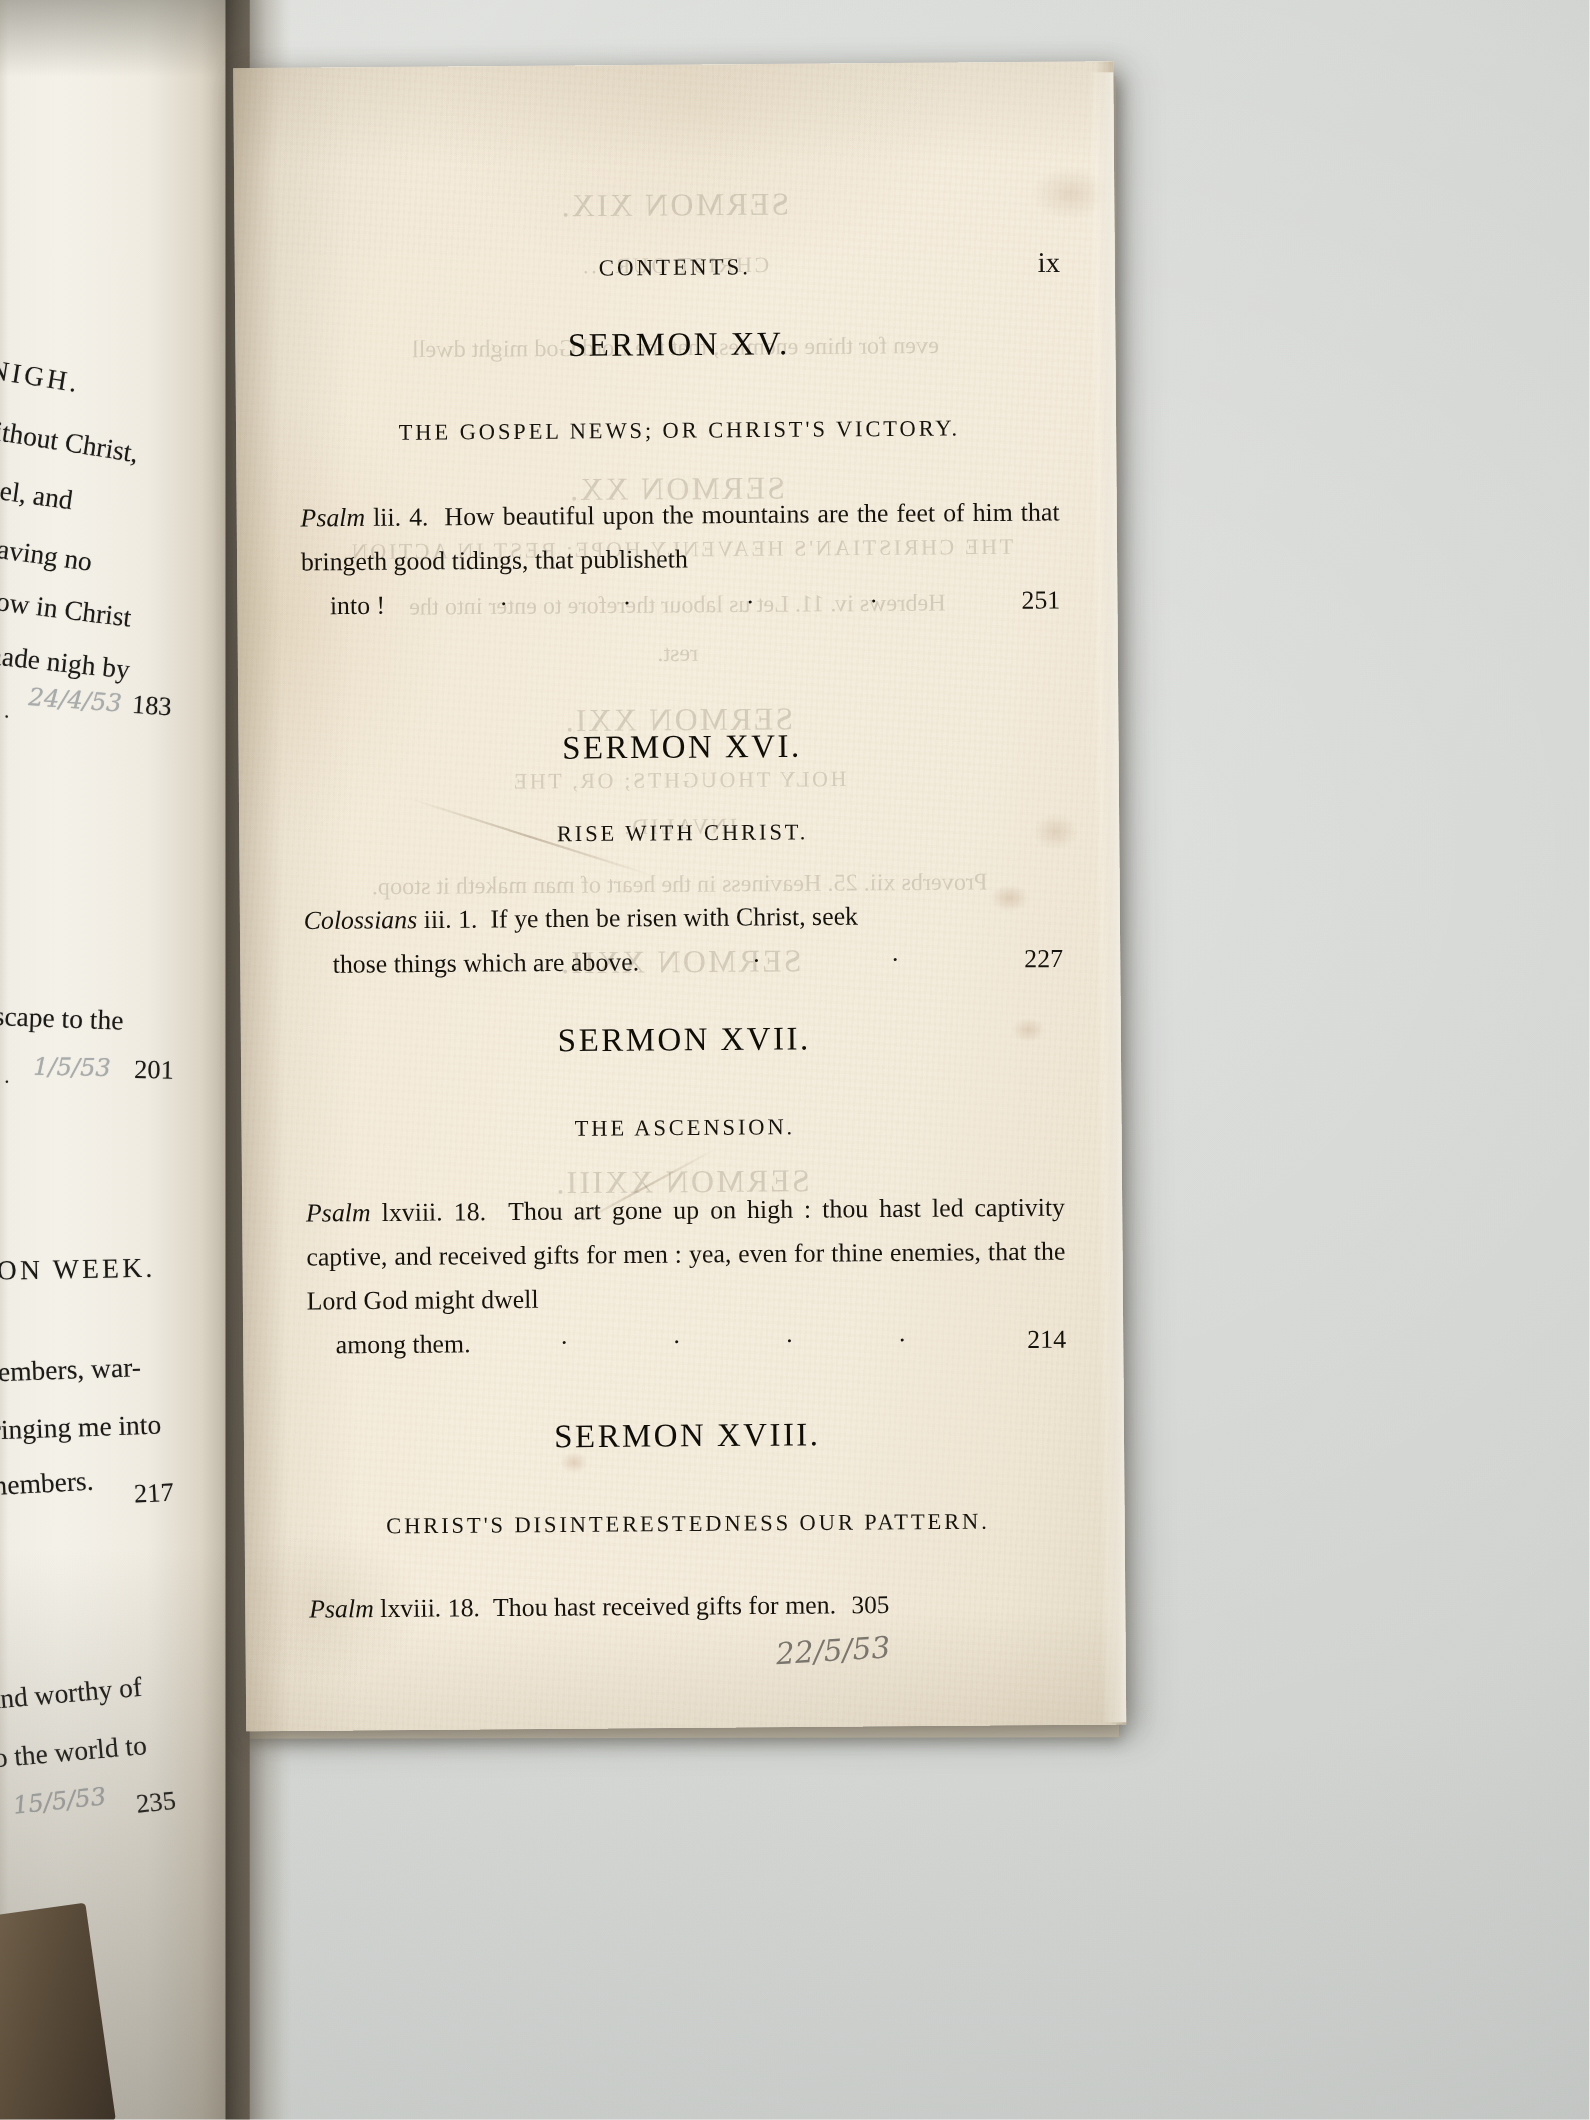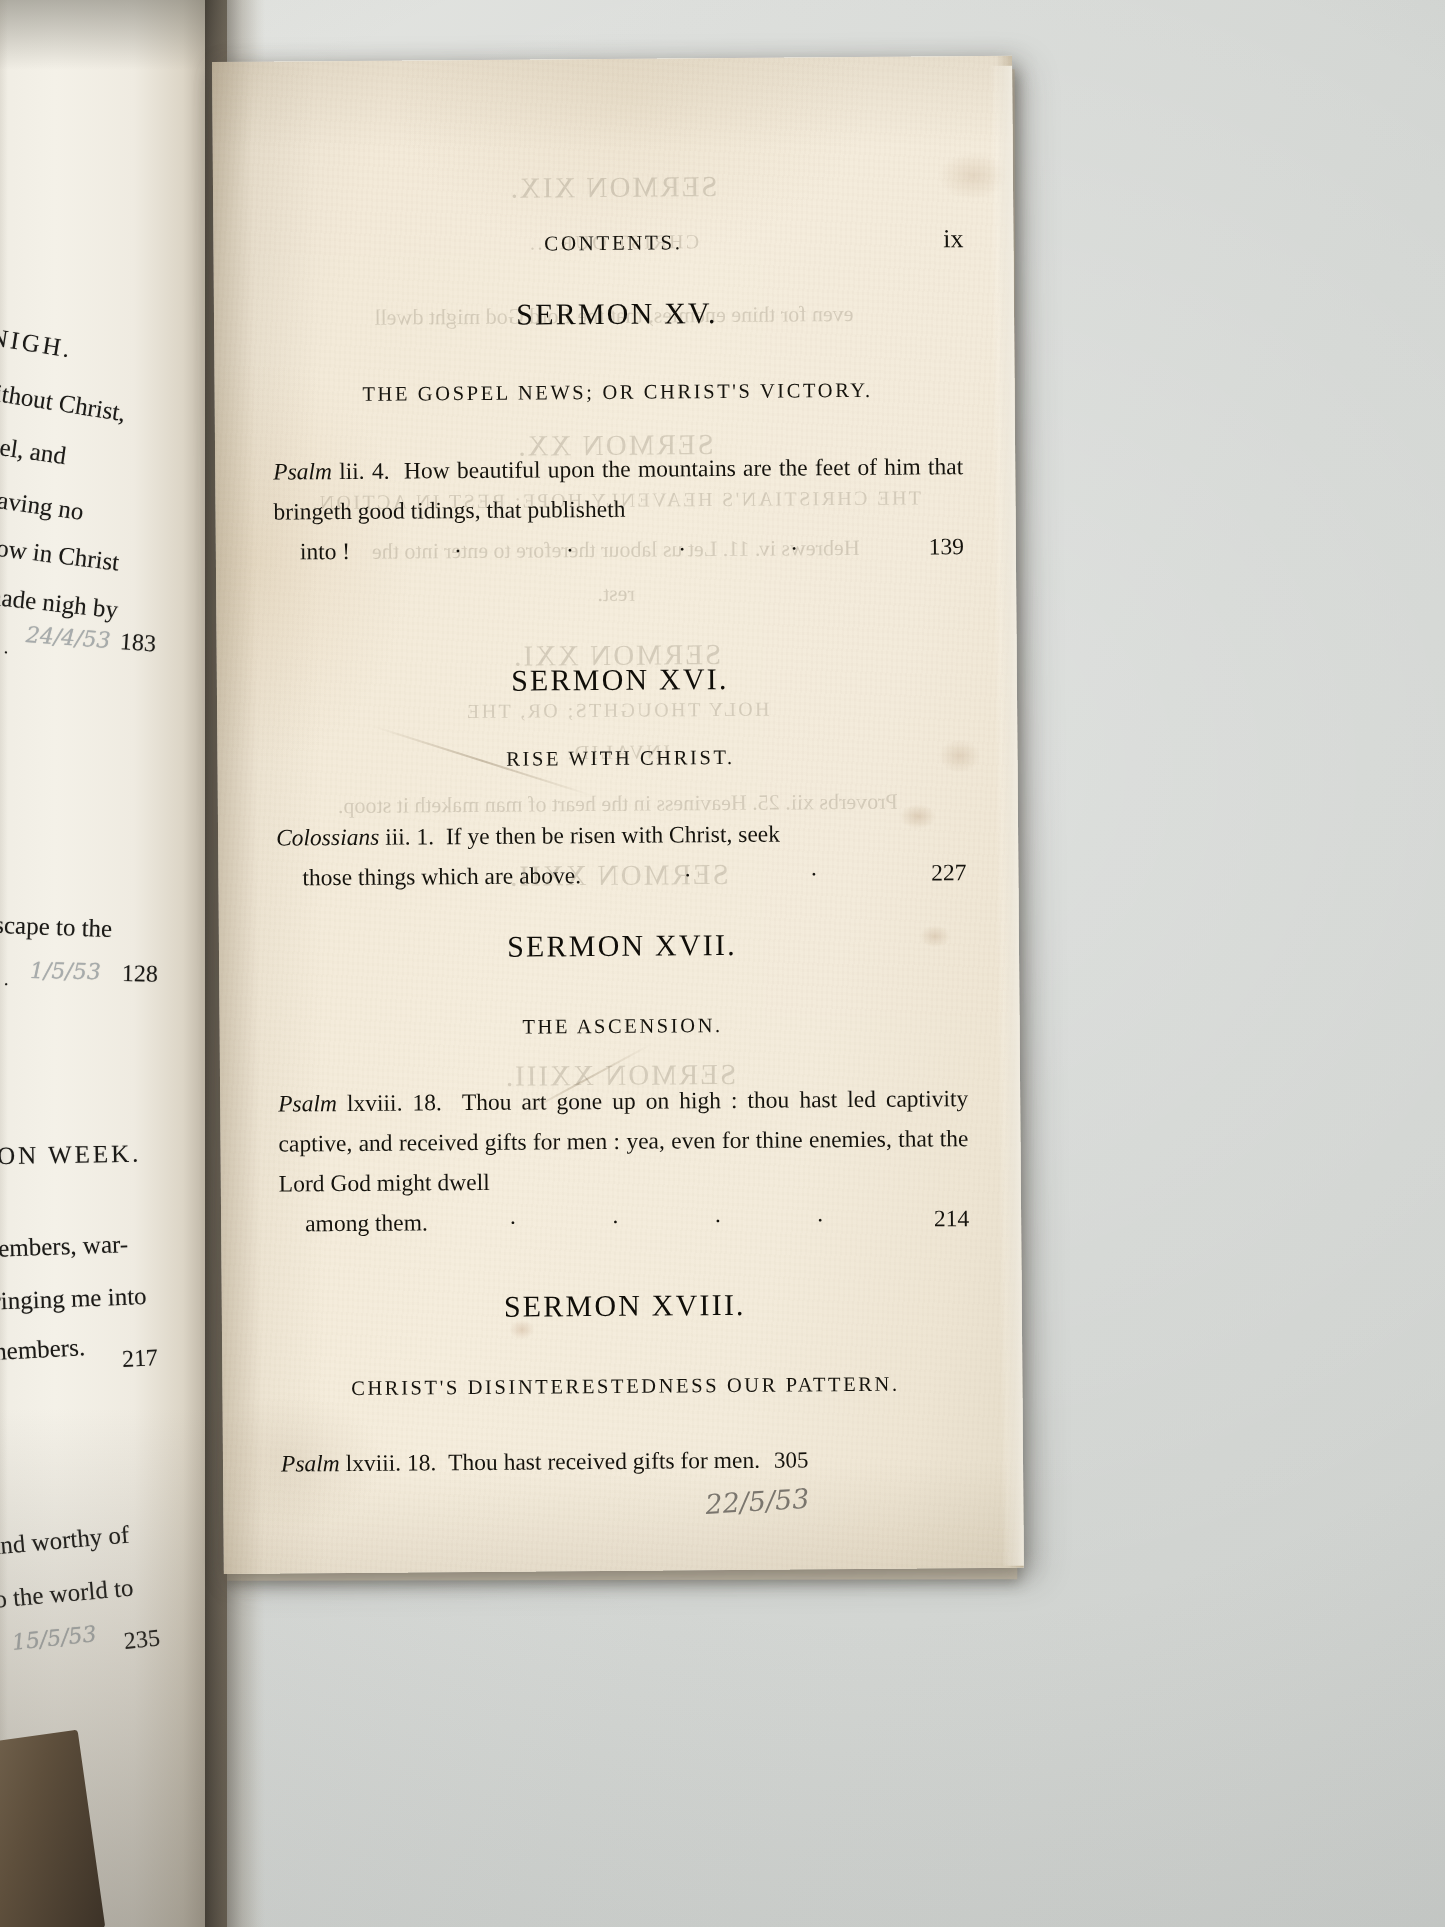--- a/index.html
+++ b/index.html
@@ -344,21 +344,21 @@
     <div class="v-line v-body" style="left:-40px; top:527px; transform:rotate(7deg);">But now in Christ</div>
     <div class="v-line v-body" style="left:-36px; top:578px; transform:rotate(6deg);">are made nigh by</div>
 
     <div class="v-line v-small" style="left:22px; top:636px; transform:rotate(5deg); font-size:19px;">.</div>
     <div class="v-line v-hand" style="left:44px; top:622px; transform:rotate(4deg);">24/4/53</div>
     <div class="v-line v-small" style="left:138px; top:628px; transform:rotate(4deg);">183</div>
 
     <div class="v-line v-body" style="left:-12px; top:910px; transform:rotate(2deg);">: escape to the</div>
     <div class="v-line v-small" style="left:22px; top:968px; transform:rotate(2deg); font-size:19px;">.</div>
     <div class="v-line v-hand" style="left:48px; top:958px; transform:rotate(1deg);">1/5/53</div>
-    <div class="v-line v-small" style="left:140px; top:960px; transform:rotate(1deg);">128</div>
+    <div class="v-line v-small" style="left:140px; top:960px; transform:rotate(1deg);">201</div>
 
     <div class="v-line v-head" style="left:-30px; top:1143px; transform:rotate(-1deg);">SSION WEEK.</div>
 
     <div class="v-line v-body" style="left:-22px; top:1236px; transform:rotate(-2deg);">y members, war-</div>
     <div class="v-line v-body" style="left:-2px; top:1288px; transform:rotate(-2deg);">bringing me into</div>
     <div class="v-line v-body" style="left:-26px; top:1340px; transform:rotate(-3deg);">ny members.</div>
     <div class="v-line v-small" style="left:140px; top:1346px; transform:rotate(-3deg);">217</div>
 
     <div class="v-line v-body" style="left:-30px; top:1536px; transform:rotate(-5deg);">ng, and worthy of</div>
     <div class="v-line v-body" style="left:-14px; top:1588px; transform:rotate(-5deg);">into the world to</div>
@@ -408,21 +408,21 @@
           <span class="ref">Psalm</span><span class="cite"> lii. 4.</span>&nbsp;&nbsp;<span>How beautiful upon the mountains are the feet of him that bringeth good tidings, that publisheth</span>
         </div>
         <div class="entry entry-last">
           <span style="padding-left:26px;">into !</span>
           <span class="leaders">
             <span style="left:18%;">.</span>
             <span style="left:38%;">.</span>
             <span style="left:58%;">.</span>
             <span style="left:78%;">.</span>
           </span>
-          <span class="pageno">139</span>
+          <span class="pageno">251</span>
         </div>
       </div>
 
       <div class="sermon-block" style="top:604px;">
         <div class="sermon-title">SERMON XVI.</div>
       </div>
       <div class="sermon-block" style="top:688px;">
         <div class="sermon-subtitle">RISE WITH CHRIST.</div>
       </div>
       <div class="sermon-block" style="top:756px;">

